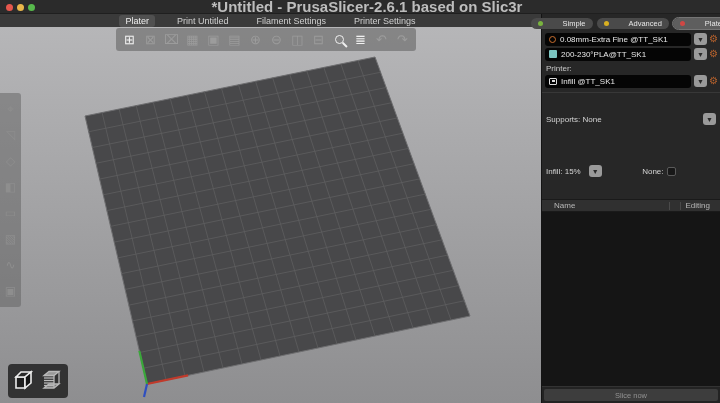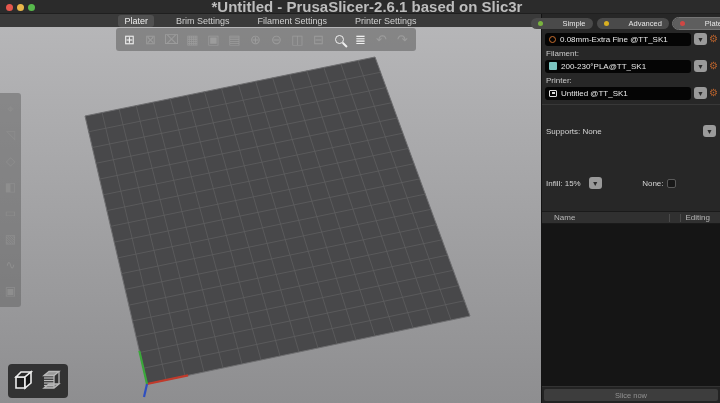--- a/index.html
+++ b/index.html
@@ -98,21 +98,21 @@
     <div class="lights">
         <span class="light" style="background: rgb(229, 87, 77);"></span>
         <span class="light" style="background: rgb(233, 182, 74);"></span>
         <span class="light" style="background: rgb(87, 185, 76);"></span>
       </div>
     <div class="win-title">*Untitled - PrusaSlicer-2.6.1 based on Slic3r</div>
   </div>
 
   <div class="tabbar">
     <span class="tab active">Plater</span>
-    <span class="tab">Brim Settings</span>
+    <span class="tab">Print Untitled</span>
     <span class="tab">Filament Settings</span>
     <span class="tab">Printer Settings</span>
   </div>
 
   <div class="viewport">
     <svg id="bed-svg" width="541" height="376">
         <polygon points="375,30 470,289 147,357 85,89" fill="#48484a" stroke="#6e6e70" stroke-width="1"></polygon>
         <line x1="166" y1="353" x2="102.05882352941177" y2="85.52941176470588" stroke="#5e5e60" stroke-width="0.8"></line>
         <line x1="143.35294117647058" y1="341.2352941176471" x2="464.4117647058824" y2="273.7647058823529" stroke="#5e5e60" stroke-width="0.8"></line>
         <line x1="185" y1="349" x2="119.11764705882354" y2="82.05882352941177" stroke="#5e5e60" stroke-width="0.8"></line>
@@ -225,37 +225,36 @@
       <div class="combo">
         <span class="ring-icon" style="border-color: rgb(201, 111, 47);"></span>
         <span class="val">0.08mm-Extra Fine @TT_SK1</span>
       </div>
       <div class="v-btn">
           <span>▼</span>
         </div>
       <span class="cog" style="color: rgb(184, 98, 44);">⚙</span>
     </div>
 
-    <div class="plabel">Filament:</div>
     <div class="combo-row">
       <div class="combo">
         <span class="swatch" style="background: rgb(124, 197, 193);"></span>
         <span class="val">200-230°PLA@TT_SK1</span>
       </div>
       <div class="v-btn">
           <span>▼</span>
         </div>
       <span class="cog" style="color: rgb(184, 98, 44);">⚙</span>
     </div>
 
     <div class="plabel">Printer:</div>
     <div class="combo-row">
       <div class="combo">
         <span class="printer-icon"></span>
-        <span class="val">Untitled @TT_SK1</span>
+        <span class="val">Infill @TT_SK1</span>
       </div>
       <div class="v-btn">
           <span>▼</span>
         </div>
       <span class="cog" style="color: rgb(184, 98, 44);">⚙</span>
     </div>
 
     <div class="opt-row">
       <span>Supports:</span>&nbsp;
       <span>None</span>

